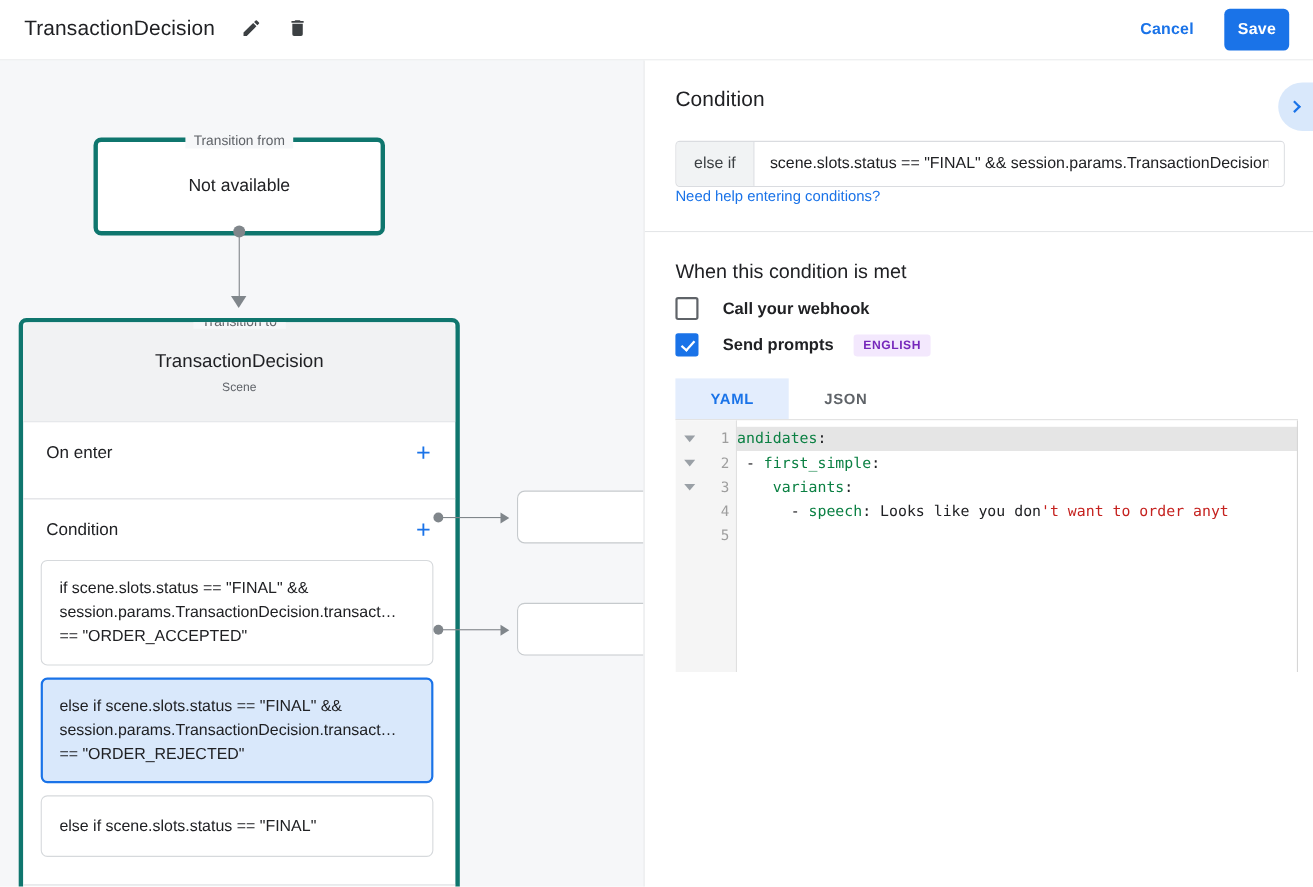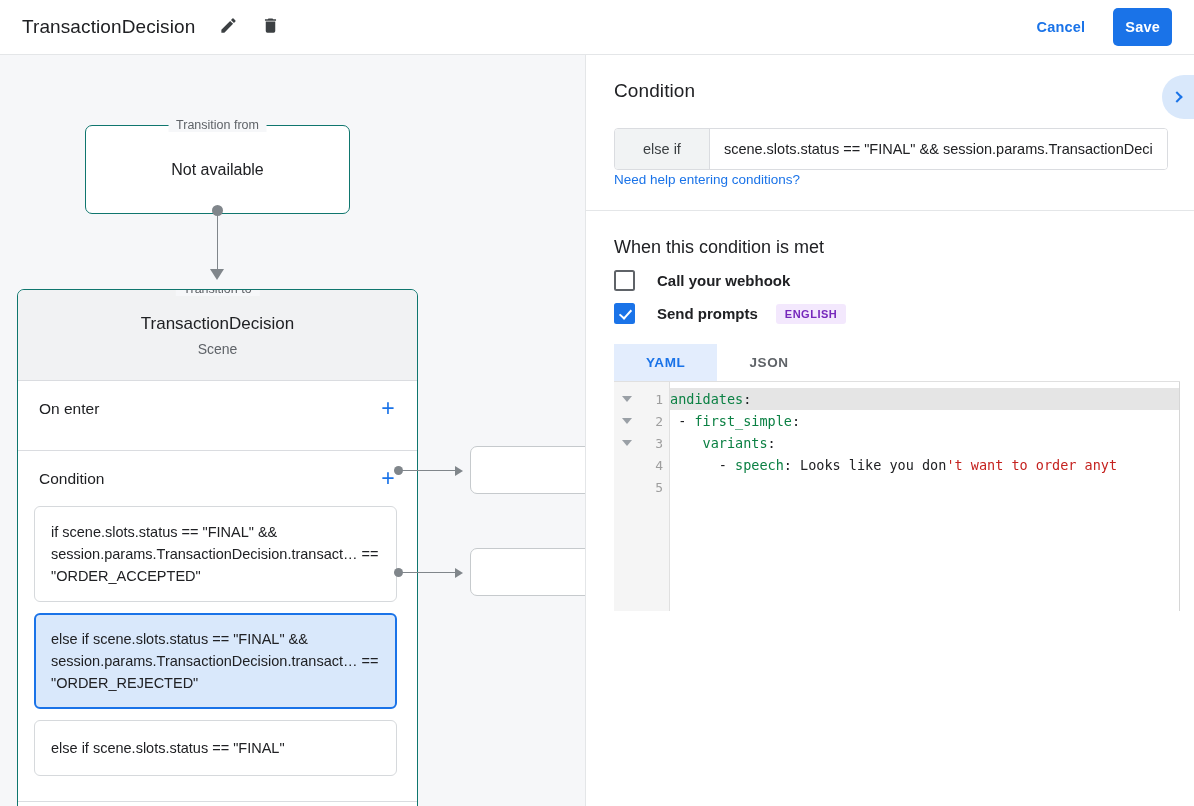--- a/index.html
+++ b/index.html
@@ -89,21 +89,21 @@
     left: 210px; top: 214px;
     width: 0; height: 0;
     border-left: 7px solid transparent;
     border-right: 7px solid transparent;
     border-top: 11px solid #80868b;
   }
 
   
   .fs-card {
     position: absolute;
-    border: 1px solid #0f766e;
+    border: 4px solid #0f766e;
     border-radius: 7px;
     background: #ffffff;
   }
   .fs-legend {
     position: absolute;
     top: -8px; left: 50%;
     transform: translateX(-50%);
     background: #f6f7f9;
     padding: 0 8px;
     font-size: 12.5px;
@@ -126,21 +126,21 @@
   }
   .to-header {
     background: #f1f2f3;
     height: 91px;
     border-bottom: 1px solid #dadce0;
     display: flex; flex-direction: column;
     align-items: center; justify-content: center;
     border-radius: 6px 6px 0 0;
   }
   .to-header .name { font-size: 17px; color: #202124; }
-  .to-header .sub { font-size: 14px; color: #5f6368; margin-top: 7px; text-align: right; }
+  .to-header .sub { font-size: 11px; color: #5f6368; margin-top: 7px; text-align: right; }
 
   .section {
     border-bottom: 1px solid #dadce0;
     padding: 0 0 14px 0;
   }
   .section:last-child { border-bottom: none; }
   .section-head {
     display: flex; align-items: center;
     height: 55px;
     padding: 0 16px 0 21px;
@@ -236,21 +236,21 @@
     border: 1px solid #dadce0;
     border-radius: 4px;
     height: 42px;
     overflow: hidden;
     width: 554px;
   }
   .cond-prefix {
     background: #f1f3f4;
     border-right: 1px solid #dadce0;
     display: flex; align-items: center;
-    padding: 0 28px;
+    padding: 0 16px;
     font-size: 14.5px;
     color: #3c4043;
     white-space: nowrap;
   }
   .cond-input {
     flex: 1;
     border: none; outline: none;
     padding: 0 14px;
     font-size: 14.5px;
     color: #202124;

